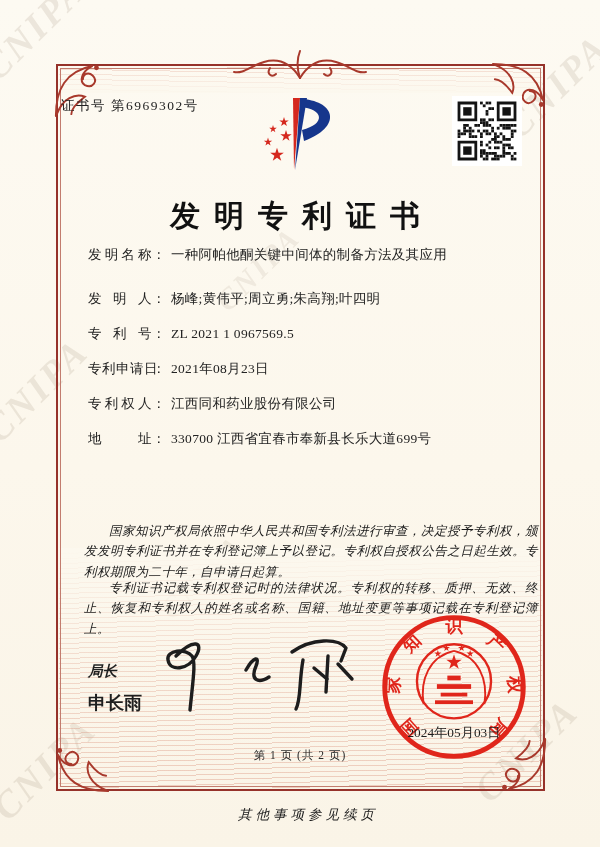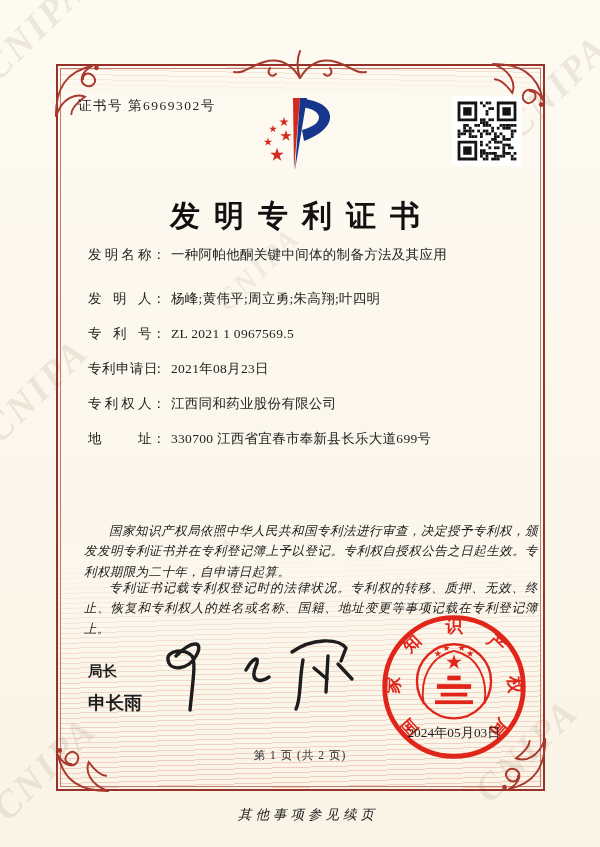--- a/index.html
+++ b/index.html
@@ -26,40 +26,40 @@
   .g-bottom{position:absolute;left:59px;right:58px;top:548px;bottom:59px;
     background:
       repeating-linear-gradient(178.5deg, rgba(208,112,86,.30) 0 1px, rgba(208,112,86,0) 1px 5px);}
   .g-bottom::after{content:"";position:absolute;inset:0;
     background:linear-gradient(180deg,#fcf8ee 0%,rgba(252,248,238,.25) 50%,rgba(252,248,238,0) 100%);}
   .g-top{position:absolute;left:59px;right:58px;top:67px;height:26px;
     background:repeating-linear-gradient(181deg, rgba(208,112,86,.20) 0 1px, rgba(208,112,86,0) 1px 5px);}
   .g-top::after{content:"";position:absolute;inset:0;
     background:linear-gradient(0deg,#fcf8ee 0%,rgba(252,248,238,0) 90%);}
   
-  .cert-no{position:absolute;left:78px;top:97px;font-size:13.5px;letter-spacing:1.5px;color:#232323;}
+  .cert-no{position:absolute;left:61px;top:97px;font-size:13.5px;letter-spacing:1.5px;color:#232323;}
   .logo{position:absolute;left:243px;top:96px;}
   .qr{position:absolute;left:452px;top:96px;width:70px;height:70px;background:#fff;}
   .title{position:absolute;left:0;top:176px;width:100%;text-align:center;
          font-size:30px;font-weight:bold;letter-spacing:14px;padding-left:4px;
          box-sizing:border-box;color:#111;margin-top:20px;}
   
   .row{position:absolute;left:88px;right:60px;font-size:13.5px;color:#232323;
        letter-spacing:.5px;white-space:nowrap;}
   .flabel{display:inline-block;width:64px;text-align:justify;text-align-last:justify;
           vertical-align:top;}
   .flabel-n{display:inline-block;vertical-align:top;}
   .colon{display:inline-block;}
   .fvalue{margin-left:5px;letter-spacing:.3px;}
   .grant-no-group{position:absolute;left:300px;top:0;}
   
   .para{position:absolute;left:84px;width:454px;font-size:12.5px;font-style:italic;
         line-height:1.62;text-indent:2em;color:#1a1a1a;letter-spacing:.4px;text-align:justify;margin-top:32px;}
   
-  .sig-title{position:absolute;left:88px;top:662px;font-size:14.5px;font-weight:bold;z-index:3;}
+  .sig-title{position:absolute;left:88px;top:662px;font-size:14.5px;font-weight:bold;z-index:3;font-style:italic;}
   .sig-name{position:absolute;left:88px;top:691px;font-size:18px;font-weight:bold;z-index:3;}
   .signature{position:absolute;left:142px;top:626px;z-index:3;}
   .seal{position:absolute;left:378px;top:611px;z-index:4;}
   
   .pageno{position:absolute;left:0;top:748px;width:100%;text-align:center;
           font-size:11.5px;letter-spacing:1px;color:#2a2a2a;z-index:3;}
   .footnote{position:absolute;left:0;top:806px;width:100%;text-align:center;
             font-size:13.5px;font-style:italic;letter-spacing:4px;color:#1b1b1b;padding-left:8px;}
 </style>
 </head>

